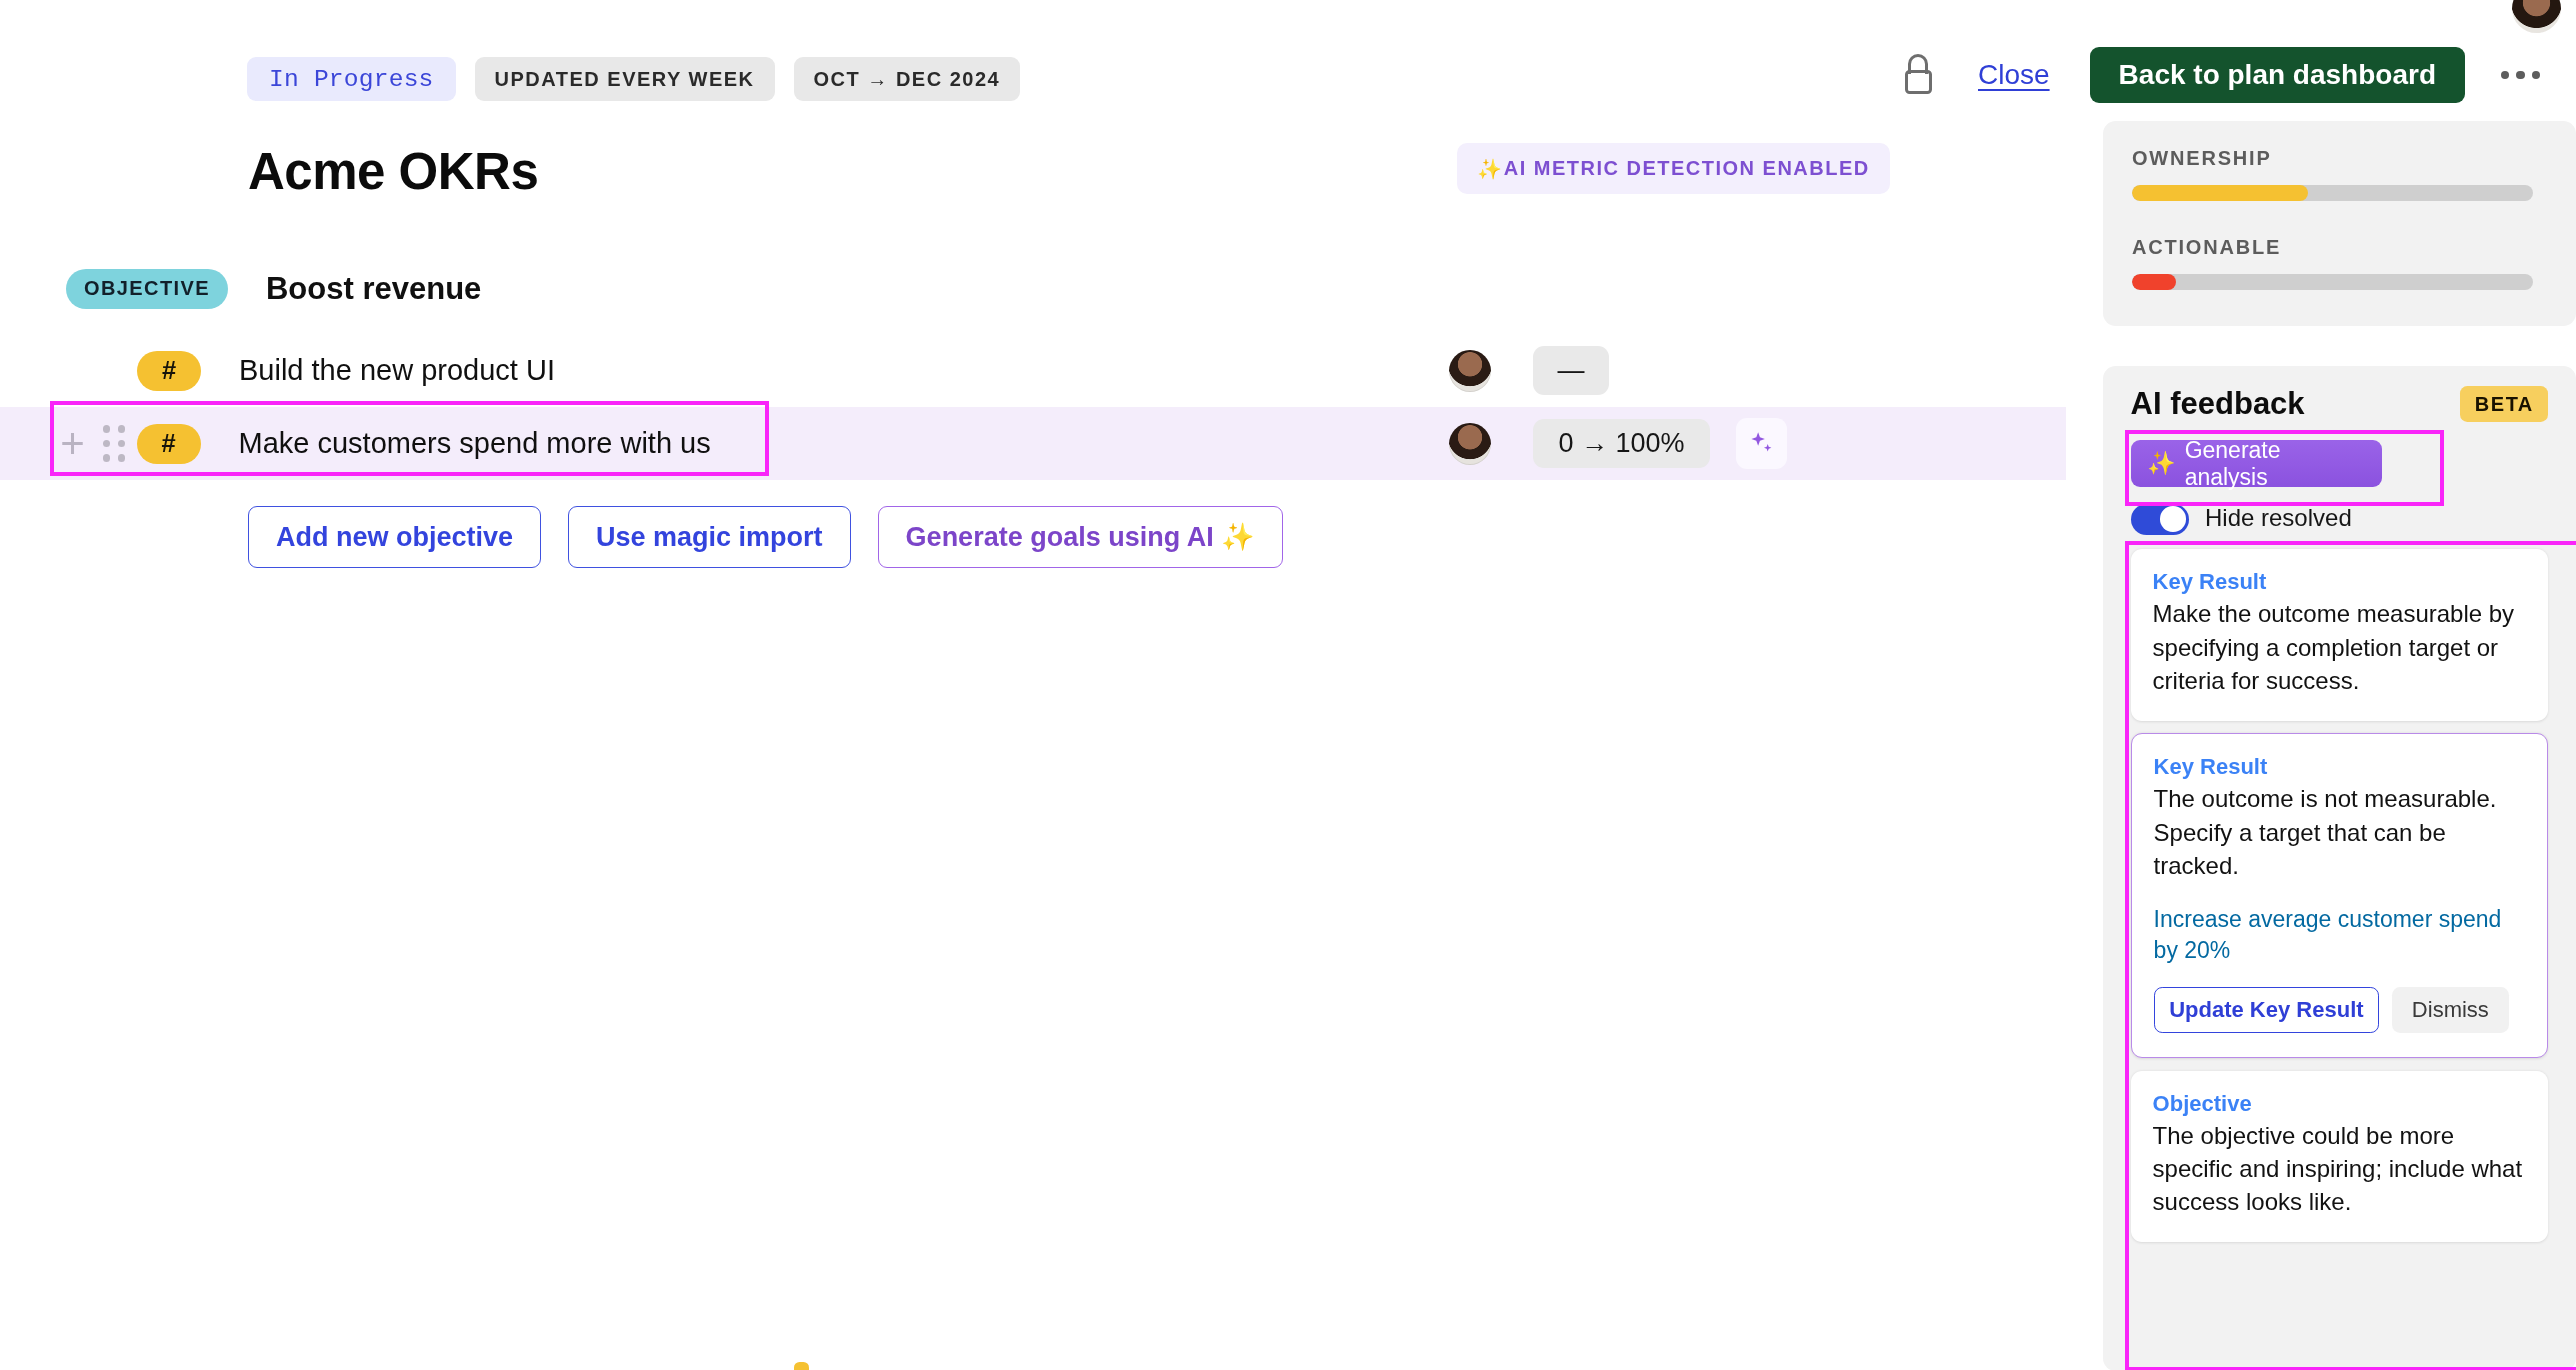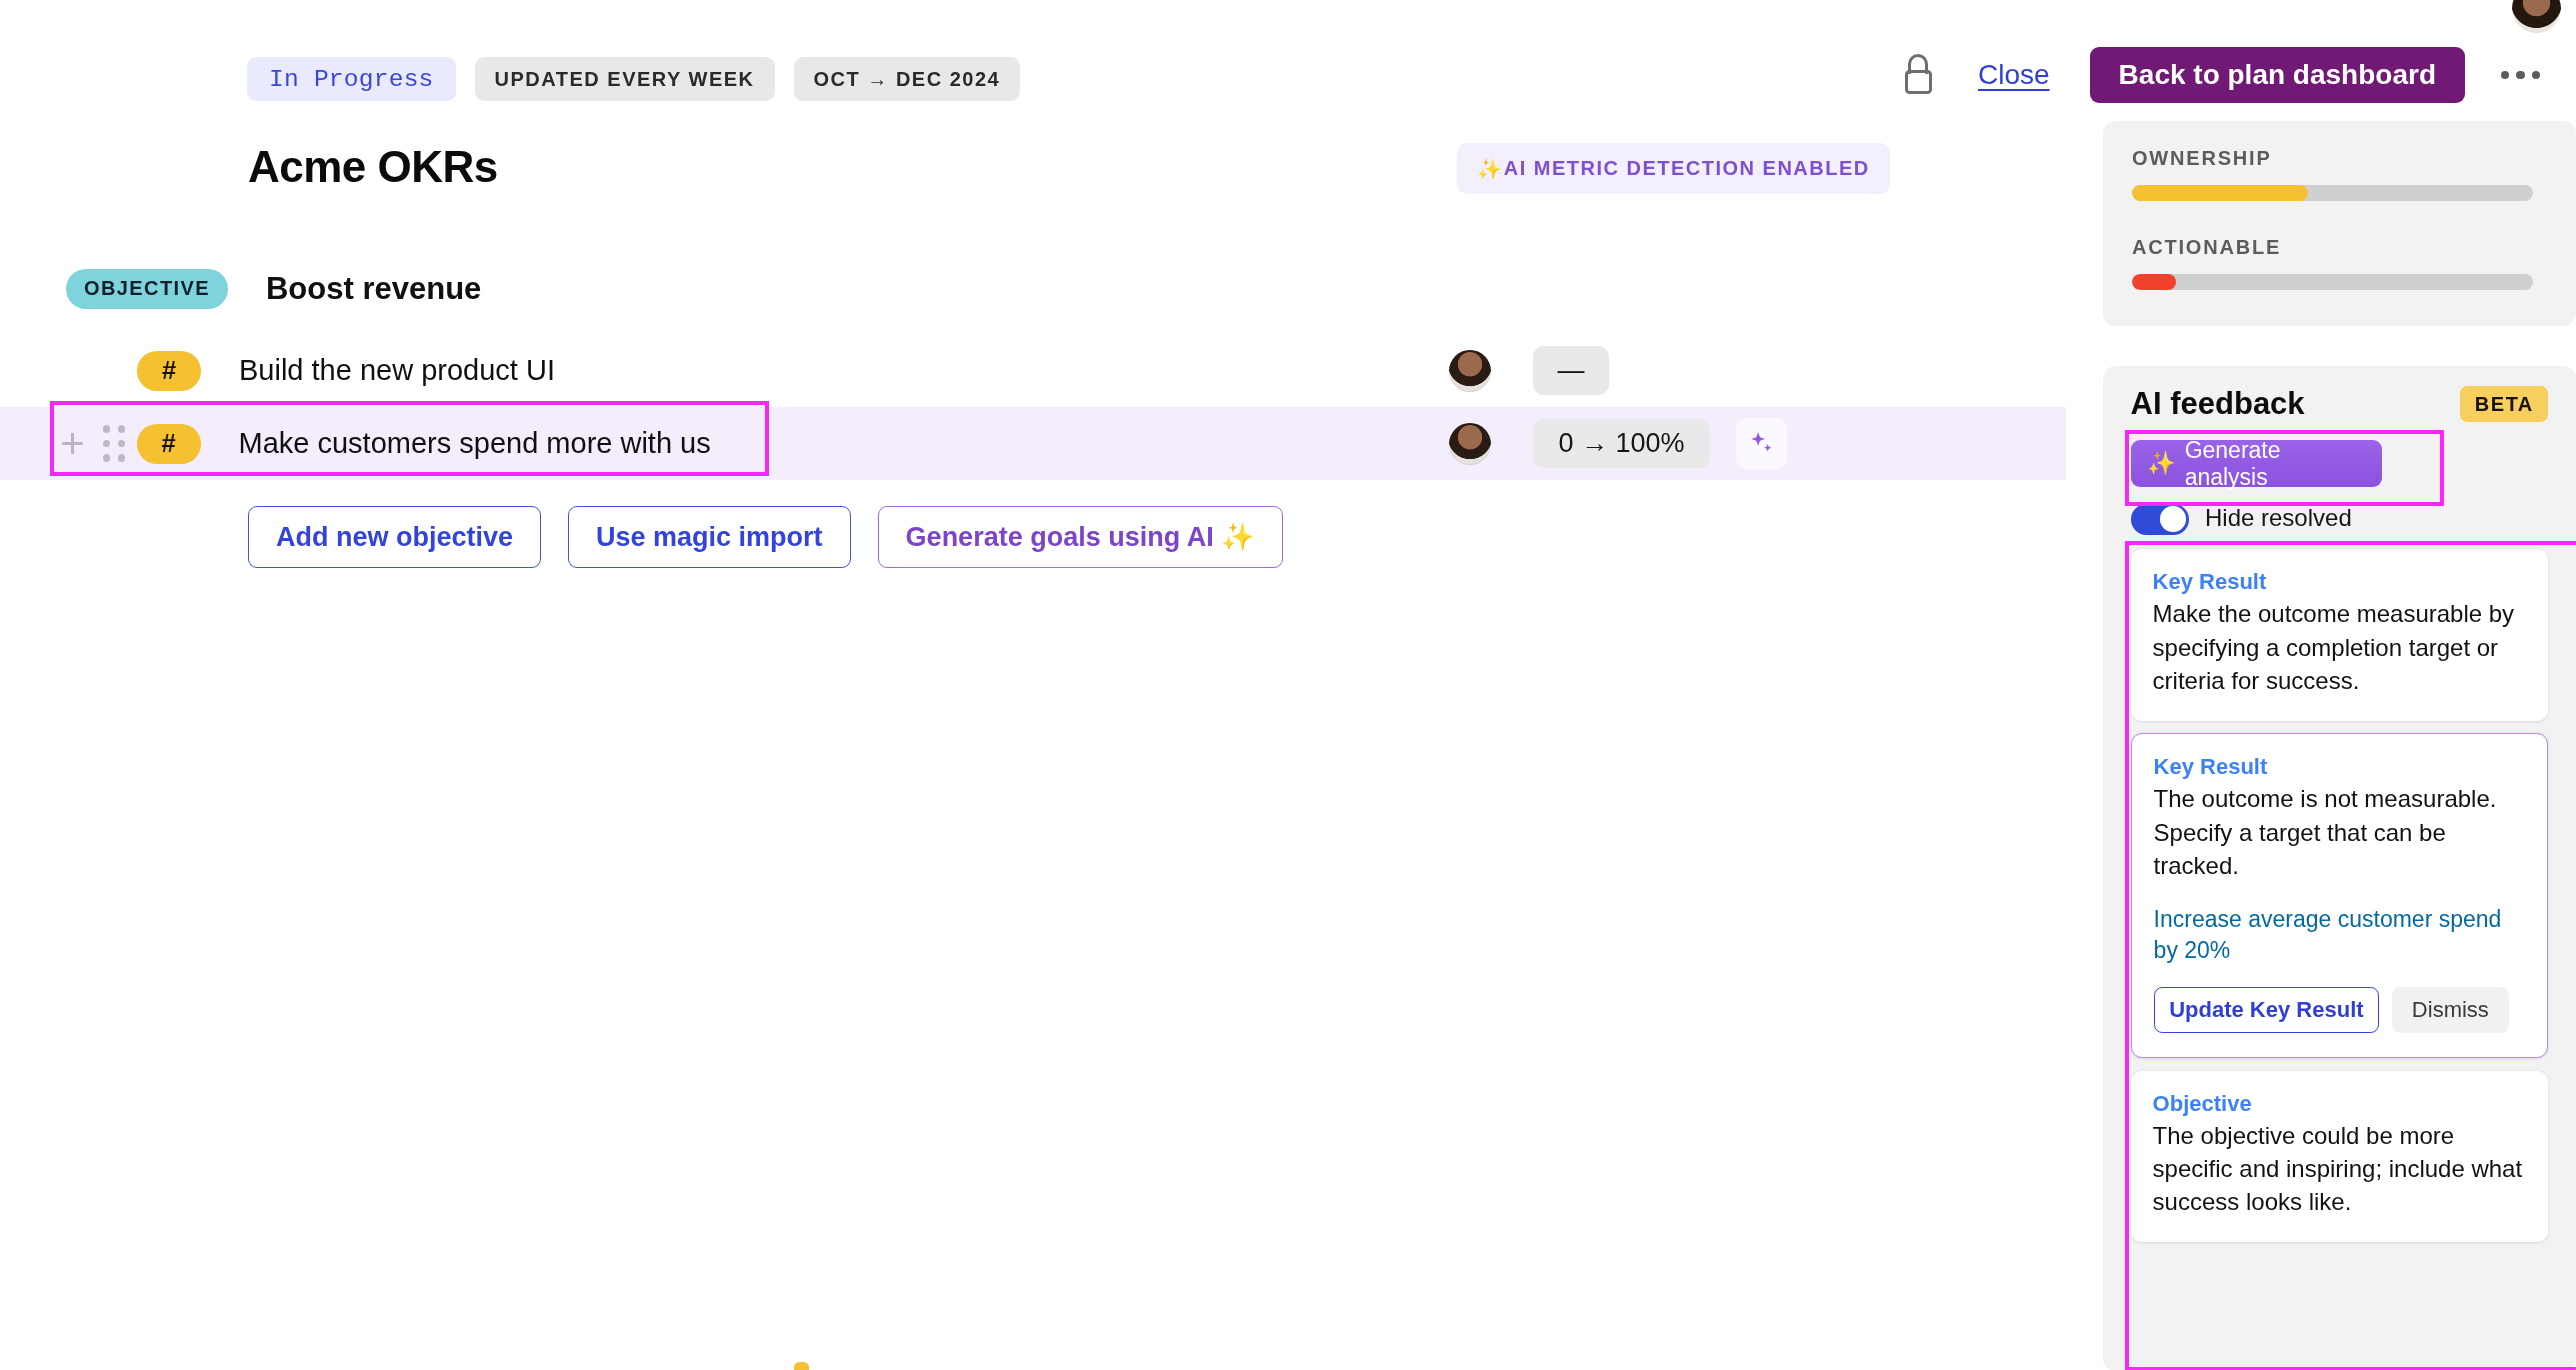--- a/index.html
+++ b/index.html
@@ -20,21 +20,21 @@
     border-radius: 9px; font-size: 23px; letter-spacing: 0.2px;
   }
   .chip-status { background: #e9eafd; color: #3b46d8; font-size: 24.6px; padding: 0 22px; font-family: Liberation Mono, monospace; }
   .chip-gray {
     background: #e8e8e8; color: #2a2a2a; font-weight: bold;
     font-size: 20px; letter-spacing: 1.5px;
   }
 
   .page-title {
     position: absolute; left: 248px; top: 142px;
-    font-size: 44px; font-weight: bold; color: #0b0b0b; letter-spacing: -0.5px;
+    font-size: 51px; font-weight: bold; color: #0b0b0b; letter-spacing: -0.5px;
   }
 
   .ai-detect-badge {
     position: absolute; left: 1457px; top: 143px;
     height: 51px; display: flex; align-items: center; gap: 1.8px;
     padding: 0 20px; border-radius: 10px;
     background: #f3effd; color: #7d4fd1;
     font-size: 20px; font-weight: bold; letter-spacing: 1.5px;
   }
   .ai-detect-badge .spark { font-size: 20px; letter-spacing: 0; }
@@ -118,21 +118,21 @@
   .lock-icon .body {
     position: absolute; left: 2.7px; top: 15.5px; width: 27px; height: 24px;
     border: 3.6px solid #6e6e6e; border-radius: 4.6px;
   }
   .close-link {
     margin-left: 38px; font-size: 28px; color: #2f3fd6;
     text-decoration: underline; text-underline-offset: 4.6px;
   }
   .btn-primary {
     margin-left: 40px; height: 56px; display: flex; align-items: center; padding: 0 29px;
-    background: #701a75; color: #fff; border-radius: 9px;
+    background: #14532d; color: #fff; border-radius: 9px;
     font-size: 28px; font-weight: bold;
   }
   .kebab { margin-left: 36px; display: flex; gap: 7.3px; align-items: center; }
   .kebab i { width: 8.2px; height: 8.2px; border-radius: 50%; background: #5d5d5d; display: block; }
 
   .header-avatar {
     position: absolute; left: 2512px; top: -16.4px; width: 49px; height: 49px; border-radius: 50%;
     background: radial-gradient(circle at 50% 38%, #9a6a4f 0 34%, #241710 36% 64%, #e8e5e0 66% 100%);
   }
 

